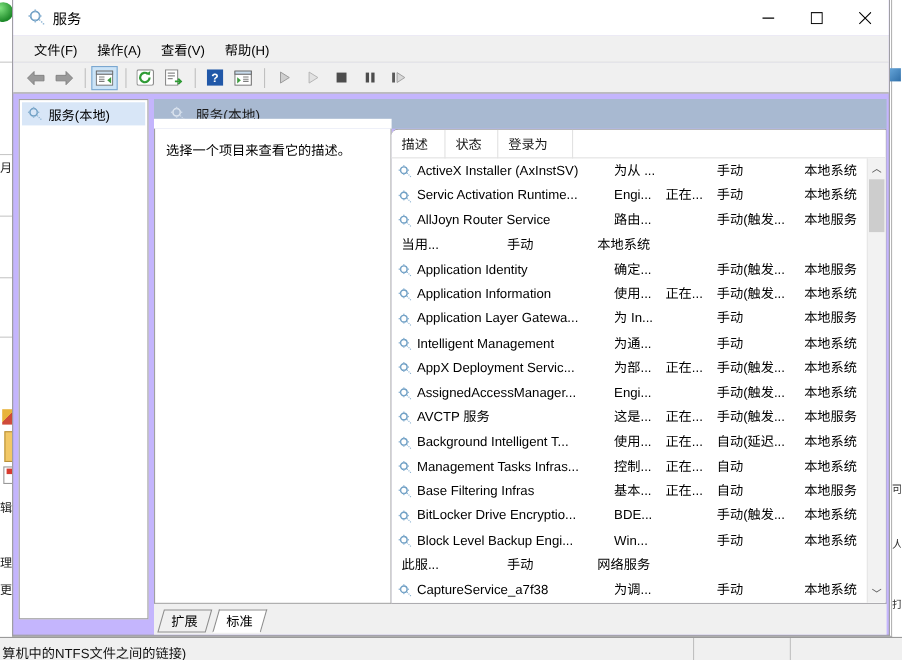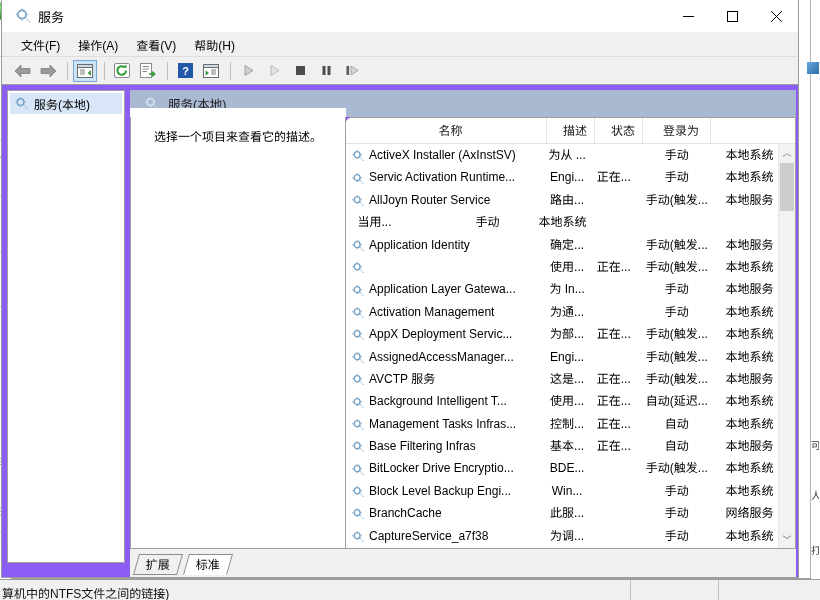--- a/index.html
+++ b/index.html
@@ -19,24 +19,23 @@
           background:radial-gradient(circle at 35% 30%,#7fe37f,#1f8a2a 70%);}
   .bg-right-edge{position:absolute;right:0;top:0;width:9px;height:600px;background:#ffffff;border-left:1px solid #b4b4b4;}
   .bg-right-txt{position:absolute;right:1px;width:8px;font-size:10px;color:#333;line-height:12px;overflow:hidden;}
   .bg-bottom-bar{position:absolute;left:0;bottom:0;width:820px;height:20px;background:#f0f0f0;border-top:1px solid #9a9a9a;overflow:hidden;}
   .bg-bottom-txt{position:absolute;left:2px;top:2px;font-size:12px;color:#111;white-space:nowrap;}
   .bg-bottom-sep{position:absolute;top:0;width:1px;height:20px;background:#c0c0c0;}
   .bg-panel{position:absolute;background:#f0f0f0;border:1px solid #a0a0a0;}
 
   
   #svc-window{
-    position:absolute;left:1px;top:0;width:798px;height:578px;
-    background:#8b5cf6;border:1px solid #9b9b9b;border-top:none;
+    position:absolute;left:11px;top:0;width:798px;height:578px;
+    background:#c4b5fd;border:1px solid #9b9b9b;border-top:none;
     box-sizing:border-box;
-    text-align:center;
   }
   
   .titlebar{height:32px;background:#ffffff;position:relative;}
   .title-icon{position:absolute;left:12px;top:7px;width:18px;height:18px;}
   .title-text{position:absolute;left:36px;top:7px;font-size:13px;color:#000;}
   .win-btns{position:absolute;right:0;top:0;height:32px;display:flex;}
   .win-btn{width:44px;height:32px;display:flex;align-items:center;justify-content:center;}
   .win-btn svg{display:block;}
 
   
@@ -325,24 +324,20 @@
 
       <div class="pane-content">
 
         <div class="desc-pane">
           <div class="desc-text">选择一个项目来查看它的描述。</div>
         </div>
 
         <div class="list-pane">
 
           <div class="col-head">
-            <div class="col" style="width:200px;">
-              <span>名称</span>
-              <span class="sortglyph">^</span>
-            </div>
             <div class="col" style="width:48px;">描述</div>
             <div class="col" style="width:48px;">状态</div>
             <div class="col" style="width:68px;">登录为</div>
             <div class="col" style="width:24px;"></div>
           </div>
 
           <div class="rows" id="rows">
               <div class="row">
                 <div class="cell name" style="width:200px">
        <span class="gear"><svg viewBox="0 0 16 16" width="14" height="14">
@@ -440,20 +435,21 @@
   <g fill="#8fb5d4">
     <rect x="6.3" y="1.3" width="1.4" height="1.9"></rect>
     <rect x="6.3" y="9.7" width="1.4" height="1.9"></rect>
     <rect x="1.6" y="5.8" width="1.9" height="1.4"></rect>
     <rect x="10.5" y="5.8" width="1.9" height="1.4"></rect>
     <rect x="10.1" y="9.3" width="1.2" height="1.2"></rect>
     <rect x="11.7" y="10.9" width="1.2" height="1.2"></rect>
     <rect x="13.3" y="12.5" width="1.2" height="1.2"></rect>
   </g>
                     </svg></span>
+       <span>Application Information</span>
      </div>
      <div class="cell" style="width:48px">使用...</div>
      <div class="cell" style="width:48px">正在...</div>
      <div class="cell" style="width:82px">手动(触发...</div>
      <div class="cell" style="width:68px">本地系统</div>
               </div>
               <div class="row">
                 <div class="cell name" style="width:200px">
        <span class="gear"><svg viewBox="0 0 16 16" width="14" height="14">
   <circle cx="7" cy="6.5" r="3.4" fill="none" stroke="#6f9fc4" stroke-width="1.5"></circle>
@@ -481,21 +477,21 @@
   <g fill="#8fb5d4">
     <rect x="6.3" y="1.3" width="1.4" height="1.9"></rect>
     <rect x="6.3" y="9.7" width="1.4" height="1.9"></rect>
     <rect x="1.6" y="5.8" width="1.9" height="1.4"></rect>
     <rect x="10.5" y="5.8" width="1.9" height="1.4"></rect>
     <rect x="10.1" y="9.3" width="1.2" height="1.2"></rect>
     <rect x="11.7" y="10.9" width="1.2" height="1.2"></rect>
     <rect x="13.3" y="12.5" width="1.2" height="1.2"></rect>
   </g>
                     </svg></span>
-       <span>Activation Management</span>
+       <span>Intelligent Management</span>
      </div>
      <div class="cell" style="width:48px">为通...</div>
      <div class="cell" style="width:48px"></div>
      <div class="cell" style="width:82px">手动</div>
      <div class="cell" style="width:68px">本地系统</div>
               </div>
               <div class="row">
                 <div class="cell name" style="width:200px">
        <span class="gear"><svg viewBox="0 0 16 16" width="14" height="14">
   <circle cx="7" cy="6.5" r="3.4" fill="none" stroke="#6f9fc4" stroke-width="1.5"></circle>
@@ -657,35 +653,20 @@
   </g>
                     </svg></span>
        <span>Block Level Backup Engi...</span>
      </div>
      <div class="cell" style="width:48px">Win...</div>
      <div class="cell" style="width:48px"></div>
      <div class="cell" style="width:82px">手动</div>
      <div class="cell" style="width:68px">本地系统</div>
               </div>
               <div class="row">
-                <div class="cell name" style="width:200px">
-       <span class="gear"><svg viewBox="0 0 16 16" width="14" height="14">
-  <circle cx="7" cy="6.5" r="3.4" fill="none" stroke="#6f9fc4" stroke-width="1.5"></circle>
-  <g fill="#8fb5d4">
-    <rect x="6.3" y="1.3" width="1.4" height="1.9"></rect>
-    <rect x="6.3" y="9.7" width="1.4" height="1.9"></rect>
-    <rect x="1.6" y="5.8" width="1.9" height="1.4"></rect>
-    <rect x="10.5" y="5.8" width="1.9" height="1.4"></rect>
-    <rect x="10.1" y="9.3" width="1.2" height="1.2"></rect>
-    <rect x="11.7" y="10.9" width="1.2" height="1.2"></rect>
-    <rect x="13.3" y="12.5" width="1.2" height="1.2"></rect>
-  </g>
-                    </svg></span>
-       <span>BranchCache</span>
-     </div>
      <div class="cell" style="width:48px">此服...</div>
      <div class="cell" style="width:48px"></div>
      <div class="cell" style="width:82px">手动</div>
      <div class="cell" style="width:68px">网络服务</div>
               </div>
               <div class="row">
                 <div class="cell name" style="width:200px">
        <span class="gear"><svg viewBox="0 0 16 16" width="14" height="14">
   <circle cx="7" cy="6.5" r="3.4" fill="none" stroke="#6f9fc4" stroke-width="1.5"></circle>
   <g fill="#8fb5d4">

